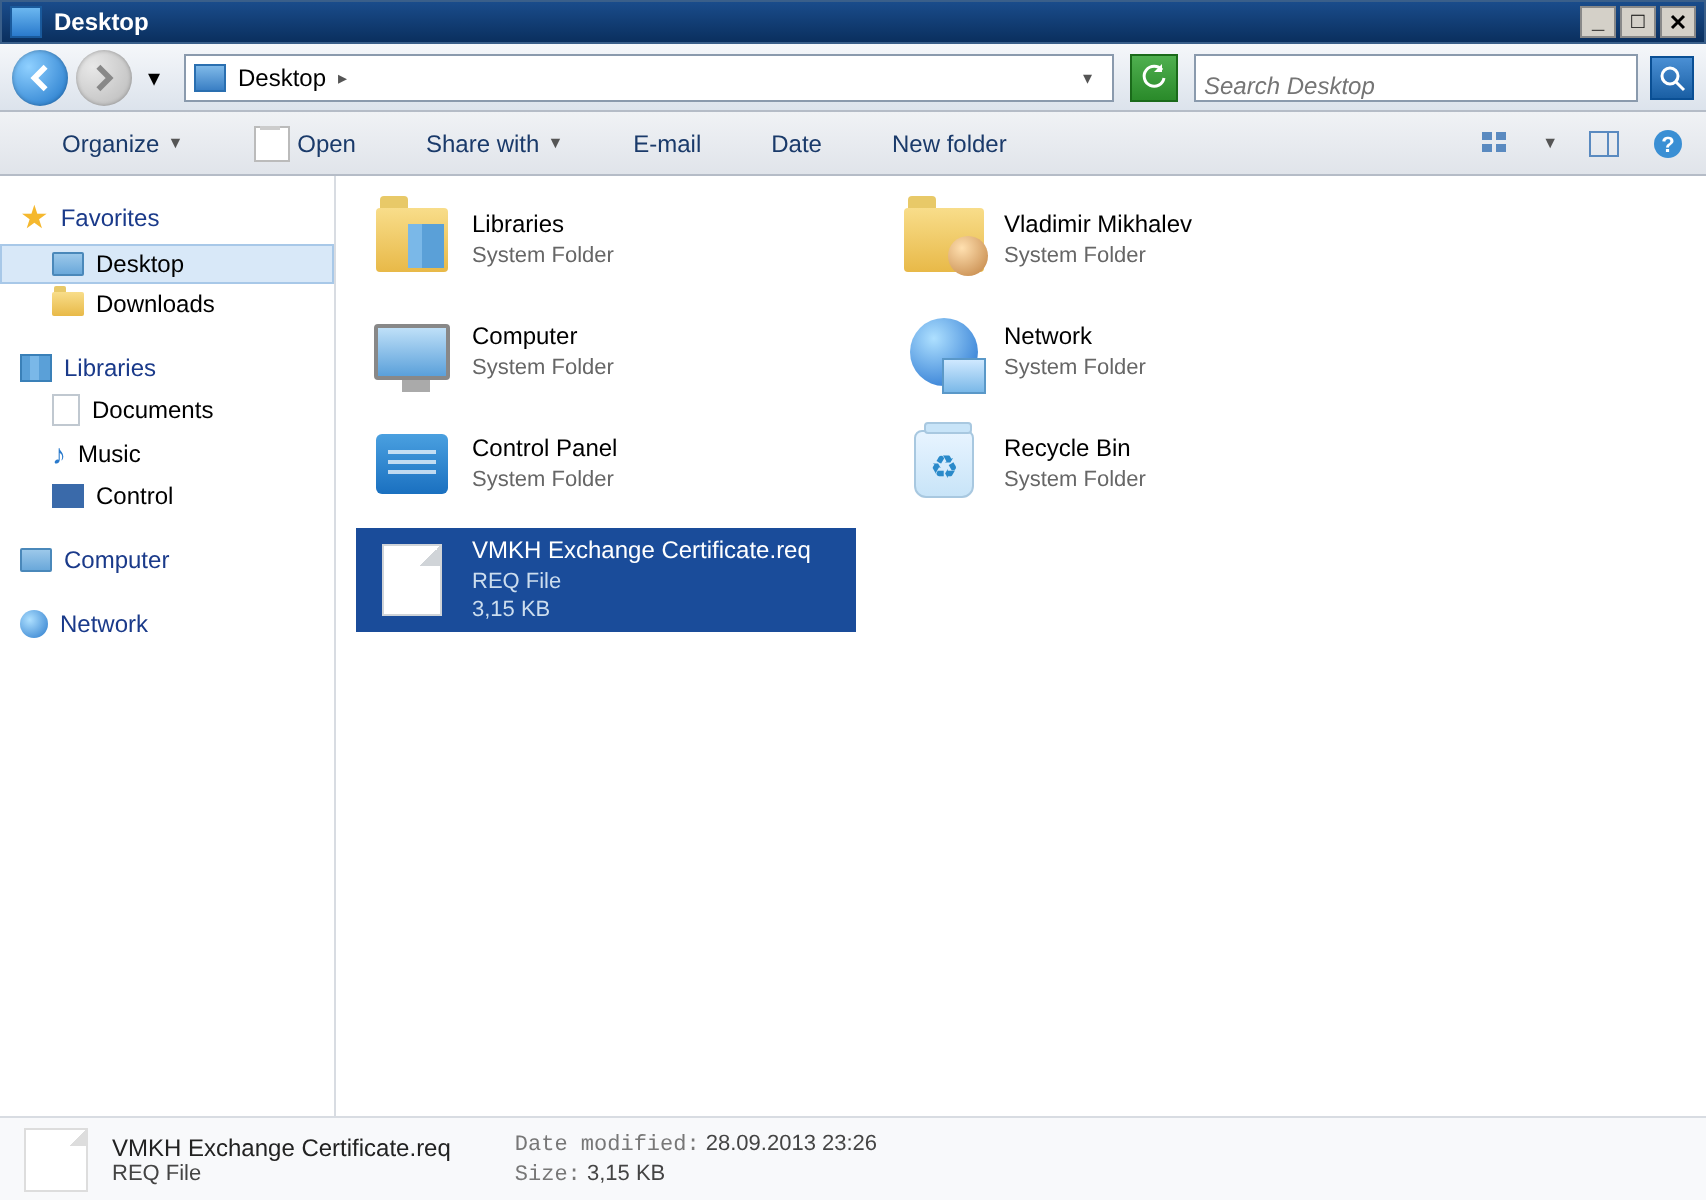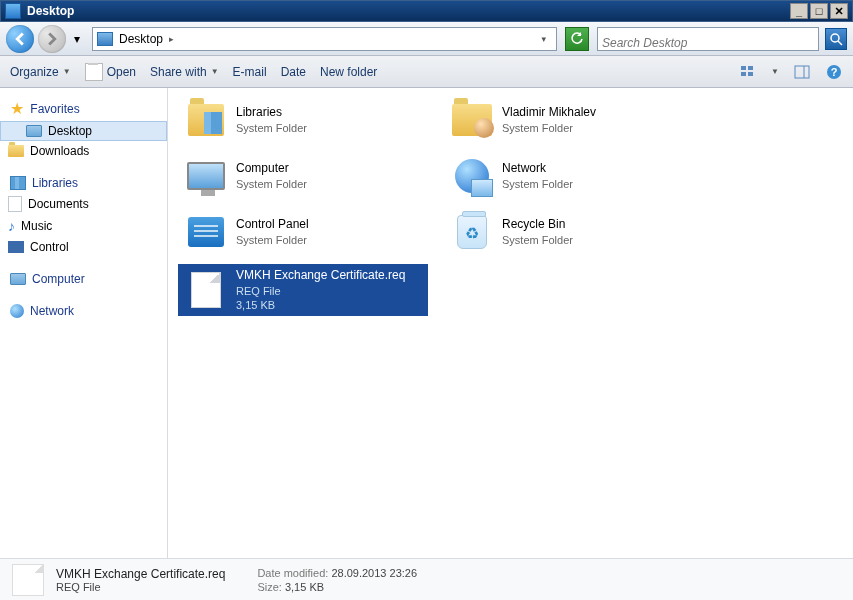--- a/index.html
+++ b/index.html
@@ -21,33 +21,33 @@
 .addr-bar { flex: 1; height: 24px; background: #fff; border: 1px solid #8a9aad; display: flex; align-items: center; padding: 0 4px; margin: 0 4px; }
 .addr-icon { width: 16px; height: 14px; background: linear-gradient(#7fb9e8, #3a7fc4); margin-right: 6px; border: 1px solid #2a6fb0; }
 .addr-dd { margin-left: auto; padding: 0 6px; color: #555; font-size: 9px; }
 .refresh-btn { width: 24px; height: 24px; background: linear-gradient(#4fb04f, #2a8a2a); border: 1px solid #1a6a1a; display: flex; align-items: center; justify-content: center; }
 .search-box { width: 222px; height: 24px; background: #fff; border: 1px solid #8a9aad; display: flex; align-items: flex-end; padding: 0 4px; margin-left: 4px; }
 .search-box input { border: none; outline: none; flex: 1; font-size: 12px; font-style: italic; color: #888; background: transparent; }
 .search-btn { width: 22px; height: 22px; background: linear-gradient(#4a8fd4, #1a5fa4); border: 1px solid #0a4f94; display: flex; align-items: center; justify-content: center; margin-left: 2px; }
 
 
 .toolbar { height: 32px; background: linear-gradient(#f0f2f5, #e0e4ea); border-bottom: 1px solid #b5bcc7; display: flex; align-items: center; padding: 0 10px; gap: 14px; color: #1a3a6a; font-size: 12px; }
-.toolbar .tb-item { display: flex; align-items: center; gap: 4px; cursor: default; }
+.toolbar .tb-item { display: flex; align-items: center; gap: 4px; cursor: default; margin-left: 21px; }
 .toolbar .dd-arrow { font-size: 8px; color: #555; }
 .toolbar .spacer { flex: 1; }
 .toolbar .tb-icon { width: 18px; height: 18px; display: flex; align-items: center; justify-content: center; }
 .open-icon { width: 18px; height: 18px; background: #fff; border: 1px solid #bbb; position: relative; }
 .open-icon::before { content: ""; position: absolute; top: -1px; left: 2px; width: 10px; height: 2px; background: #ccc; }
 
 
 .main { display: flex; height: 470px; }
 .sidebar { width: 168px; background: #fff; border-right: 1px solid #d8dce2; padding: 8px 0; overflow: auto; }
 .sb-section { margin-bottom: 12px; }
 .sb-header { display: flex; align-items: center; gap: 6px; padding: 3px 10px; font-size: 12px; color: #1a3a8a; }
-.sb-item { display: flex; align-items: center; gap: 6px; padding: 3px 10px 3px 8px; font-size: 12px; color: #000; cursor: default; }
+.sb-item { display: flex; align-items: center; gap: 6px; padding: 3px 10px 3px 26px; font-size: 12px; color: #000; cursor: default; }
 .sb-item.selected { background: #d8e8f8; border: 1px solid #a8c8e8; padding: 2px 9px 2px 25px; }
 .sb-icon { width: 16px; height: 16px; flex-shrink: 0; }
 
 
 .content { flex: 1; background: #fff; padding: 8px 10px; overflow: auto; }
 .items-grid { display: grid; grid-template-columns: repeat(2, 250px); gap: 8px 16px; align-content: start; }
 .item { display: flex; align-items: center; gap: 10px; padding: 4px 8px; cursor: default; }
 .item.selected { background: #1a4c9a; color: #fff; }
 .item-icon { width: 40px; height: 40px; flex-shrink: 0; display: flex; align-items: center; justify-content: center; }
 .item-text { line-height: 1.3; }
@@ -56,21 +56,21 @@
 .item.selected .item-sub { color: #cde; }
 
 
 .details { height: 42px; border-top: 1px solid #d8dce2; background: #f8f9fb; display: flex; align-items: center; padding: 0 12px; gap: 12px; font-size: 11px; color: #444; }
 .details .det-icon { width: 32px; height: 32px; background: #fff; border: 1px solid #ddd; position: relative; }
 .details .det-icon::before { content: ""; position: absolute; top: 0; right: 0; width: 8px; height: 8px; background: linear-gradient(135deg, transparent 50%, #ddd 50%); }
 .details .det-main { flex-shrink: 0; }
 .details .det-name { font-size: 12px; color: #222; }
 .details .det-cols { display: flex; gap: 40px; margin-left: 20px; }
 .details .det-col { display: flex; flex-direction: column; gap: 2px; }
-.details .det-label { color: #777; }
+.details .det-label { color: #777; font-family: Liberation Mono, monospace; }
 
 
 .ico-star { color: #f5b82e; font-size: 16px; }
 .ico-folder { width: 16px; height: 12px; background: linear-gradient(#f8dd8a, #e8b948); border-radius: 1px; position: relative; }
 .ico-folder::before { content: ""; position: absolute; top: -3px; left: 1px; width: 6px; height: 3px; background: #e8c968; border-radius: 1px 1px 0 0; }
 .ico-lib { width: 16px; height: 14px; background: linear-gradient(90deg,#5aa0d8 30%,#7ab8e8 30%,#7ab8e8 60%,#5aa0d8 60%); border: 1px solid #3a80b8; }
 .ico-monitor { width: 16px; height: 12px; background: linear-gradient(#9cc8ea,#6aa8da); border: 1px solid #4a88ba; border-radius: 1px; }
 .ico-doc { width: 14px; height: 16px; background: #fff; border: 1px solid #c0c8d0; position: relative; }
 .ico-music { color: #2a7acc; font-size: 14px; }
 .ico-pic { width: 16px; height: 14px; background: linear-gradient(#cfe8c0, #a8d090); border: 1px solid #88b070; }

